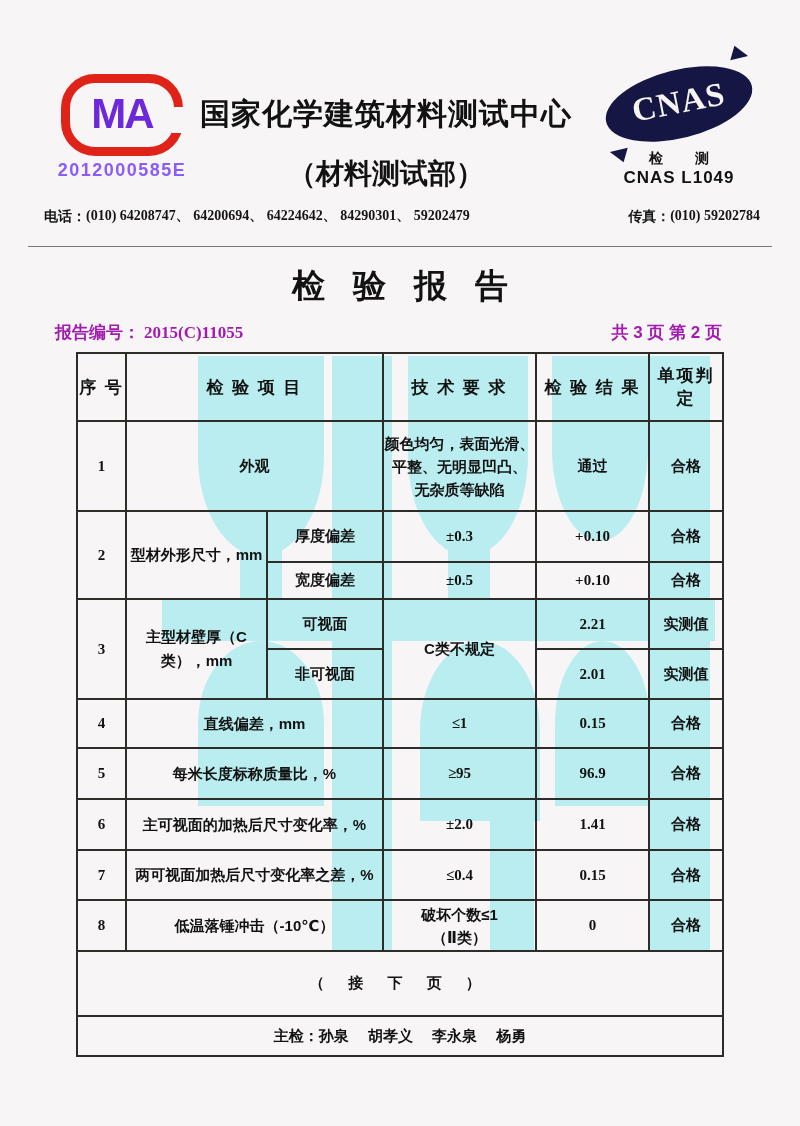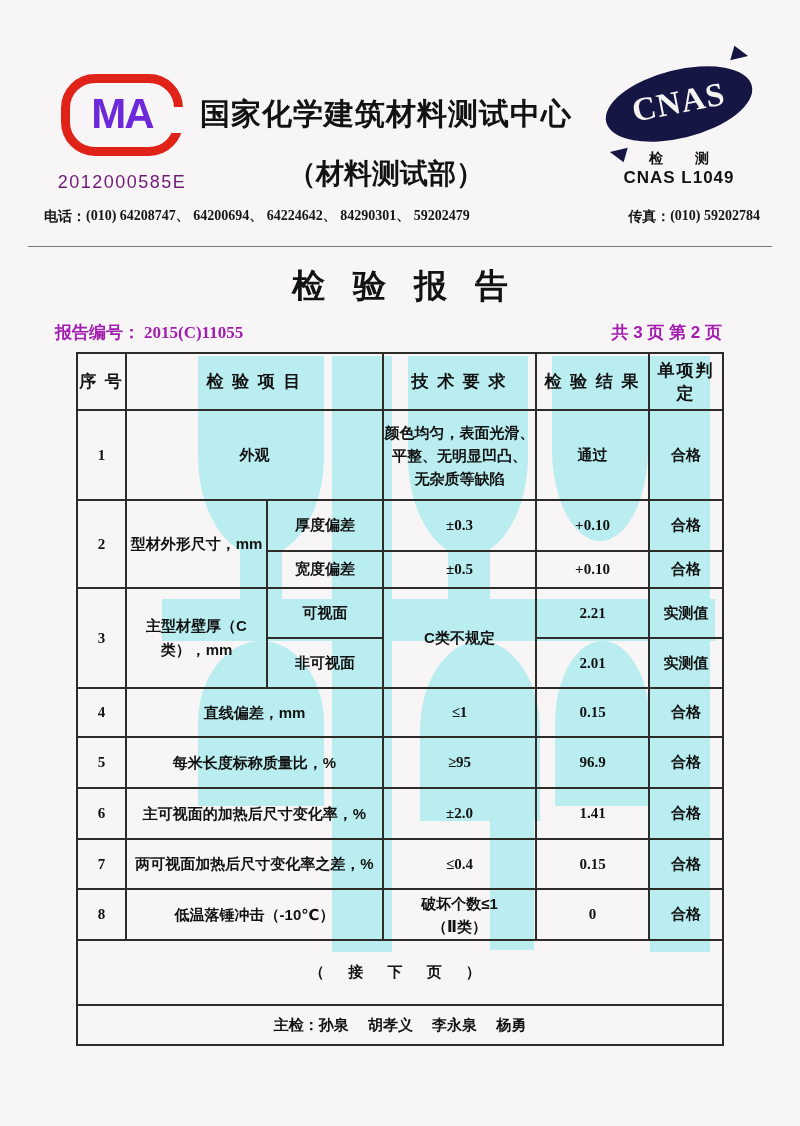--- a/index.html
+++ b/index.html
@@ -15,21 +15,21 @@
   .cma-ring{
     position:relative;margin:0 auto;width:104px;height:64px;
     border:9px solid #e02318;border-radius:34px;
   }
   .cma-gap{position:absolute;right:-11px;top:24px;width:13px;height:26px;background:#f7f5f6;}
   .cma-letters{
     position:absolute;left:0;top:7px;width:100%;text-align:center;
     font-size:42px;font-weight:bold;color:#6d28d9;letter-spacing:-2px;line-height:48px;
     font-family:"Liberation Sans",sans-serif;
   }
-  .cma-num{margin-top:16px;font-size:18px;font-weight:normal;color:#701a75;letter-spacing:1.5px;}
+  .cma-num{margin-top:4px;font-size:18px;font-weight:bold;color:#8b5cf6;letter-spacing:1.5px;}
   
   .org-wrap{left:182px;top:94px;width:408px;text-align:center;}
   .org-title{font-size:30px;font-weight:bold;letter-spacing:1px;color:#121212;}
   .org-subtitle{margin-top:20px;font-size:28px;font-weight:bold;color:#121212;}
   
   .cnas-wrap{left:594px;top:56px;width:170px;text-align:center;}
   .cnas-ellipse{
     position:relative;margin:14px auto 0;width:150px;height:68px;background:#161644;
     border-radius:50%;transform:rotate(-14deg);
   }
@@ -161,21 +161,21 @@
 <table class="report">
   <colgroup>
     <col style="width:49px">
       <col style="width:141px">
       <col style="width:116px">
     <col style="width:153px">
       <col style="width:113px">
       <col style="width:74px">
   </colgroup>
   <tbody>
-      <tr class="h-head" style="height:57px">
+      <tr class="h-head" style="height:68px">
     <td>序  号</td>
     <td colspan="2">检 验 项 目</td>
     <td>技 术 要 求</td>
     <td>检 验 结 果</td>
     <td>单项判定</td>
   </tr>
   <tr style="height:90px">
     <td class="num">1</td>
     <td colspan="2" class="item">外观</td>
     <td class="ml">颜色均匀，表面光滑、

